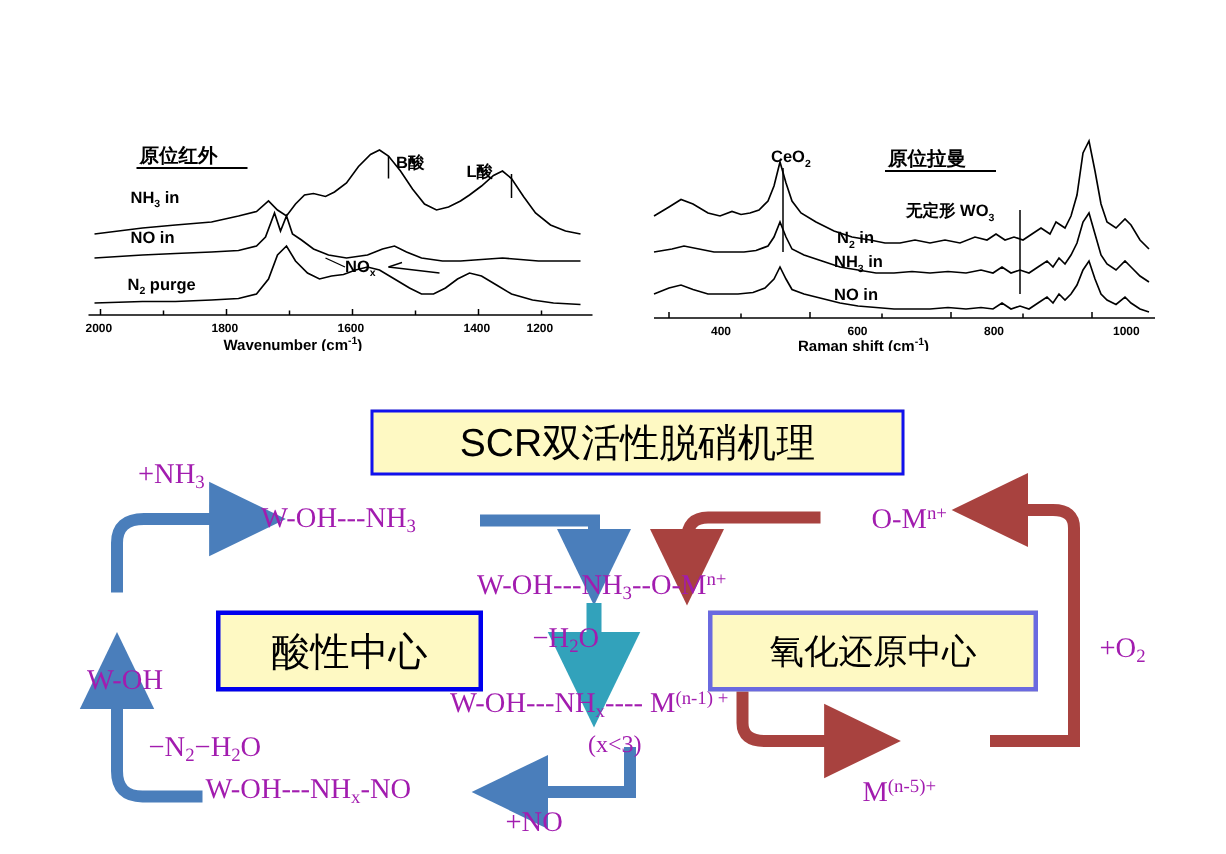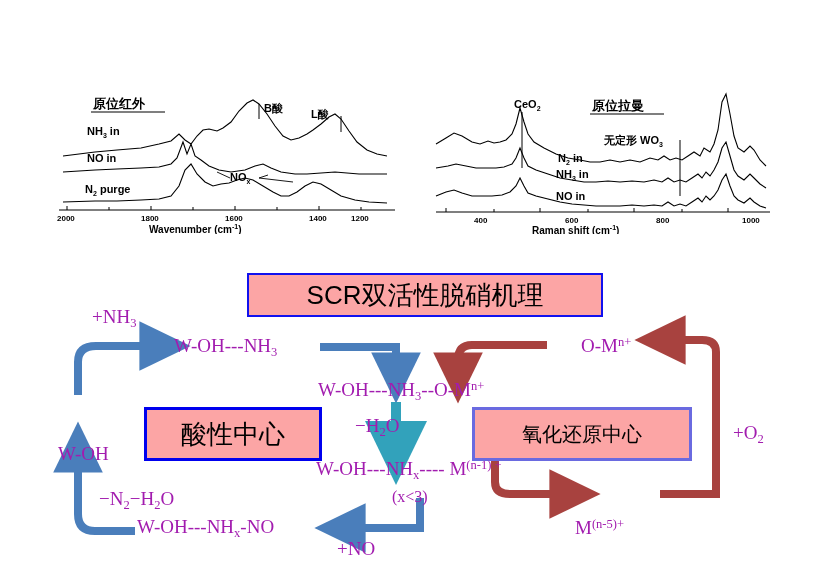--- a/index.html
+++ b/index.html
@@ -31,34 +31,34 @@
   .spec-tick{font-family:"Liberation Sans", sans-serif;font-weight:bold;font-size:8px;fill:#000;}
   .spec-axis-title{font-family:"Liberation Sans", sans-serif;font-weight:bold;font-size:10px;fill:#000;}
   .curve{fill:none;stroke:#000;stroke-width:1.1;}
   .axisline{stroke:#000;stroke-width:1.1;}
   .peakbar{stroke:#000;stroke-width:1;}
 
   
   .mech{position:absolute;left:0;top:250px;width:817px;height:319px;}
 
   .box{
-    position:absolute;background:#fca5a5;display:flex;align-items:center;justify-content:center;
+    position:absolute;background:#fef9c3;display:flex;align-items:center;justify-content:center;
     font-family:"Liberation Sans", sans-serif;color:#000;white-space:nowrap;
   }
   .box-title{
     left:247px;top:23px;width:352px;height:40px;border:2px solid #1111ee;
     font-size:26px;
   }
   .box-acid{
     left:144px;top:157px;width:172px;height:48px;border:3px solid #0000ee;
     font-size:26px;font-weight:normal;
   }
   .box-redox{
     left:472px;top:157px;width:214px;height:48px;border:3px solid #6a6ae0;
-    font-size:20px;
+    font-size:23px;
   }
 
   .chem{
     position:absolute;white-space:nowrap;color:#a21caf;
     font-family:"Liberation Serif", serif;font-size:19px;
   }
   .chem sub{font-size:0.66em;vertical-align:-0.28em;}
   .chem sup{font-size:0.66em;vertical-align:0.46em;}
   .small{font-size:16px;}
 
@@ -222,21 +222,21 @@
     </div>
 
     <div class="chem" style="left:318px;top:129px;">
       <span>W-OH---NH</span><sub>3</sub><span>--O-M</span><sup>n+</sup>
     </div>
 
     <div class="chem" style="left:581px;top:85px;">
       <span>O-M</span><sup>n+</sup>
     </div>
 
-    <div class="chem" style="left:316px;top:208px;">
+    <div class="chem" style="left:300px;top:208px;">
       <span>W-OH---NH</span><sub>x</sub><span>---- M</span><sup>(n-1) +</sup>
     </div>
 
     <div class="chem small" style="left:392px;top:238px;">(x&lt;3)</div>
 
     <div class="chem" style="left:137px;top:266px;">
       <span>W-OH---NH</span><sub>x</sub><span>-NO</span>
     </div>
 
     <div class="chem" style="left:575px;top:267px;">

